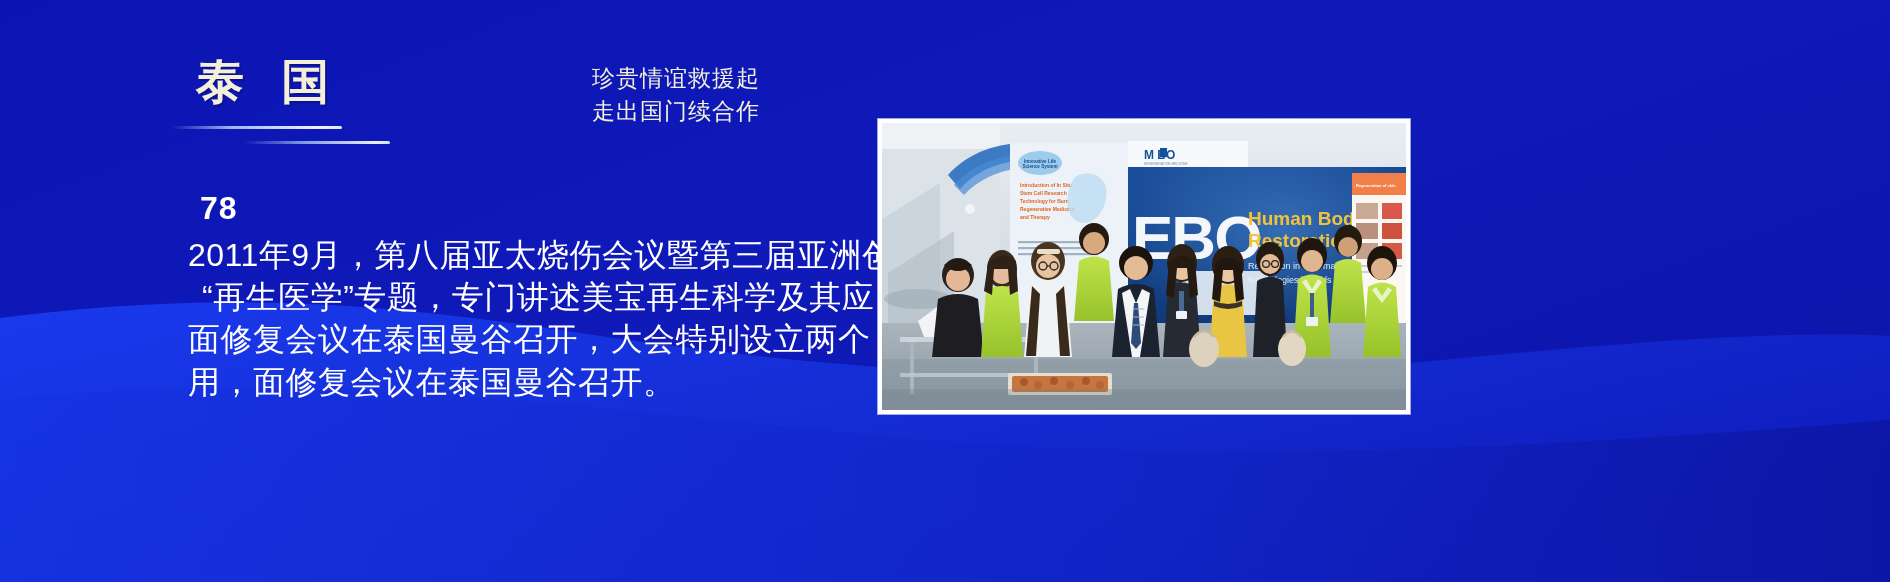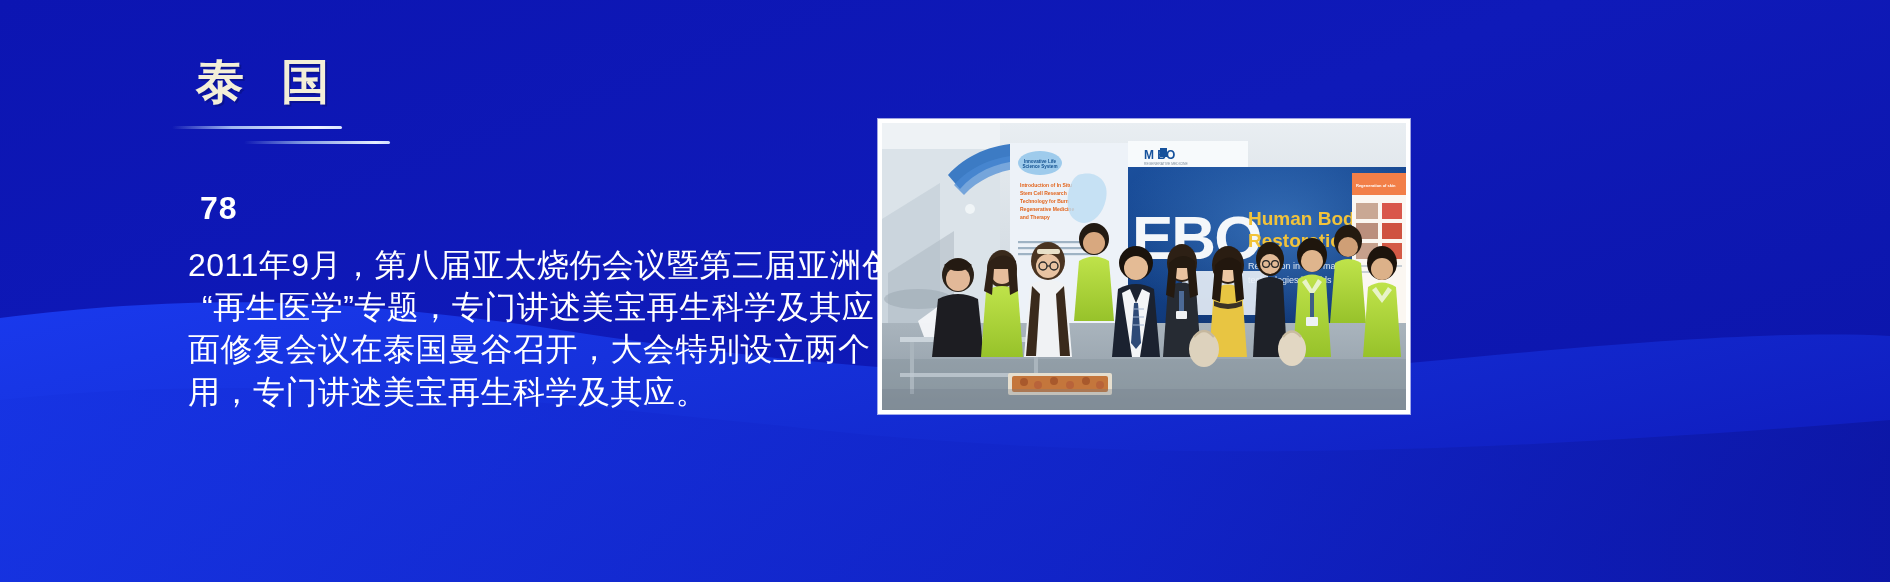--- a/index.html
+++ b/index.html
@@ -86,21 +86,21 @@
     left: 188px;
     top: 192px;
     width: 700px;
   }
   .item-number {
     font-size: 32px;
     font-weight: 700;
     color: #ffffff;
     line-height: 1;
     margin-left: 12px;
-    margin-bottom: 20px;
+    margin-bottom: 10px;
     letter-spacing: 1px;
   }
   .body-line {
     color: #ffffff;
     font-size: 32px;
     line-height: 1.32;
     letter-spacing: 0.5px;
     white-space: nowrap;
   }
   .body-line.indent { text-indent: 14px; }
@@ -151,27 +151,31 @@
   </svg>
 
   <div class="title-block">
     <div class="country-title">泰 国</div>
     <div class="rule-wrap">
       <div class="rule rule-1"></div>
       <div class="rule rule-2"></div>
     </div>
   </div>
 
+  <div class="subtitle">
+    <div>珍贵情谊救援起</div>
+    <div>走出国门续合作</div>
+  </div>
 
   <div class="body-block">
     <div class="item-number">78</div>
     <div class="body-line">2011年9月，第八届亚太烧伤会议暨第三届亚洲创</div>
     <div class="body-line indent">“再生医学”专题，专门讲述美宝再生科学及其应</div>
     <div class="body-line">面修复会议在泰国曼谷召开，大会特别设立两个</div>
-    <div class="body-line">用，专门讲述美宝再生科学及其应。</div>
+    <div class="body-line">用，面修复会议在泰国曼谷召开。</div>
   </div>
 
   <div class="photo-frame">
     <div class="photo-inner">
       <svg class="photo-svg" viewBox="0 0 524 287" preserveAspectRatio="none">
         <defs>
           <linearGradient id="hallBg" x1="0" y1="0" x2="0" y2="1">
             <stop offset="0%" stop-color="#e9eef2"></stop>
             <stop offset="55%" stop-color="#d2dae1"></stop>
             <stop offset="100%" stop-color="#b4bfc7"></stop>

